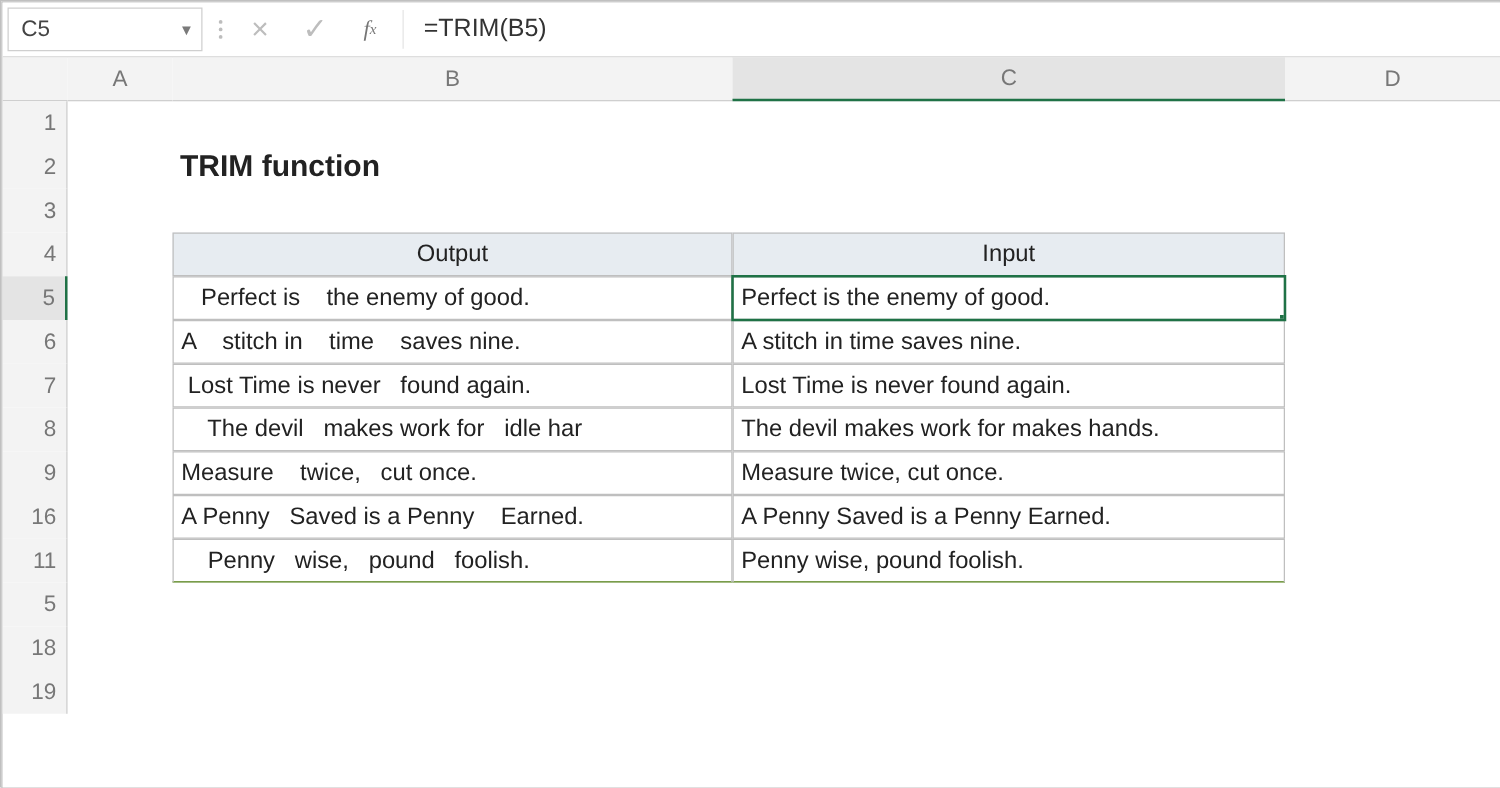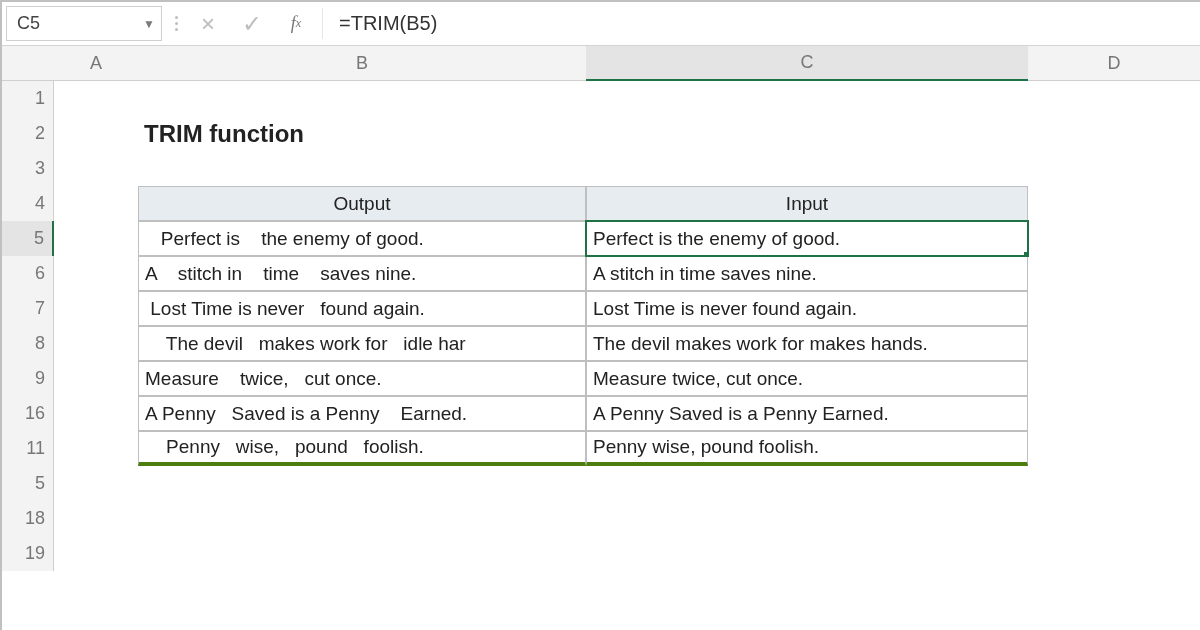--- a/index.html
+++ b/index.html
@@ -93,21 +93,21 @@
     color:#222;
     white-space: pre;
     overflow: hidden;
   }
   .colhdr-row .cell.col-sel-hdr { background:#e4e4e4; border-bottom:2px solid #1f7246;}
   .rowhdr.row-sel-hdr { background:#e4e4e4; border-right:2px solid #1f7246;}
 
   
   .tbl   { border:1px solid #bfbfbf; }
   .tbl-h { background:#e7ecf1; justify-content:center; }
-  .tbl-bot   { border-bottom:4px solid #4d7c0f; }
+  .tbl-bot   { border-bottom:1px solid #4d7c0f; }
 
   
   .sel-active {
     outline: 2px solid #1f7246;
     outline-offset: -1px;
     position: relative;
     z-index: 2;
     background:#fff;
   }
   .sel-active::after{

